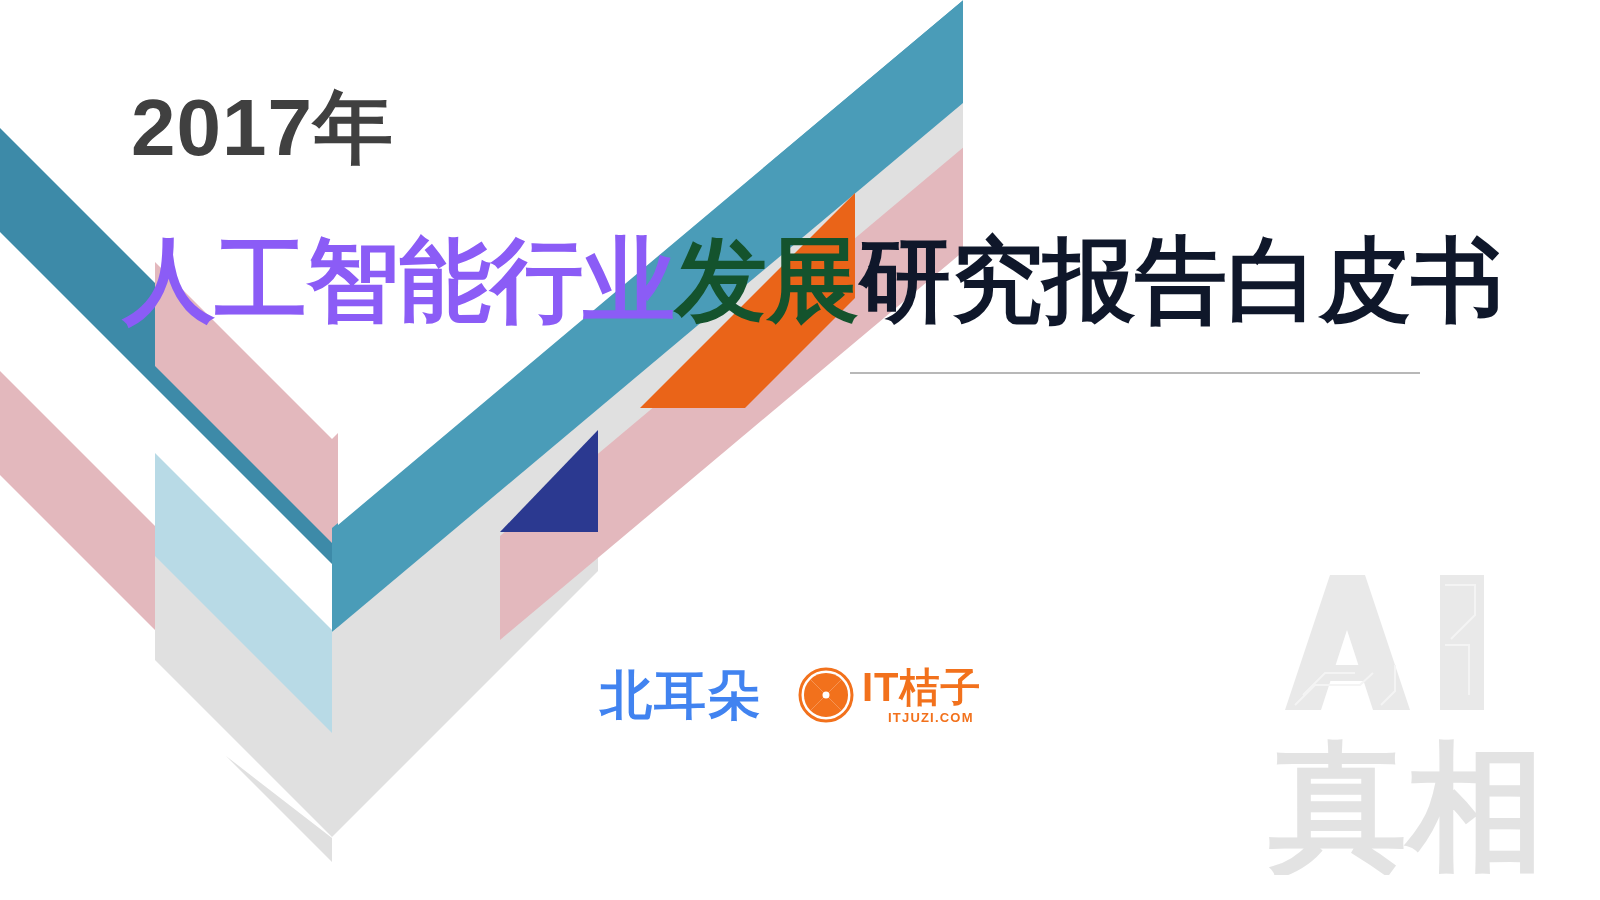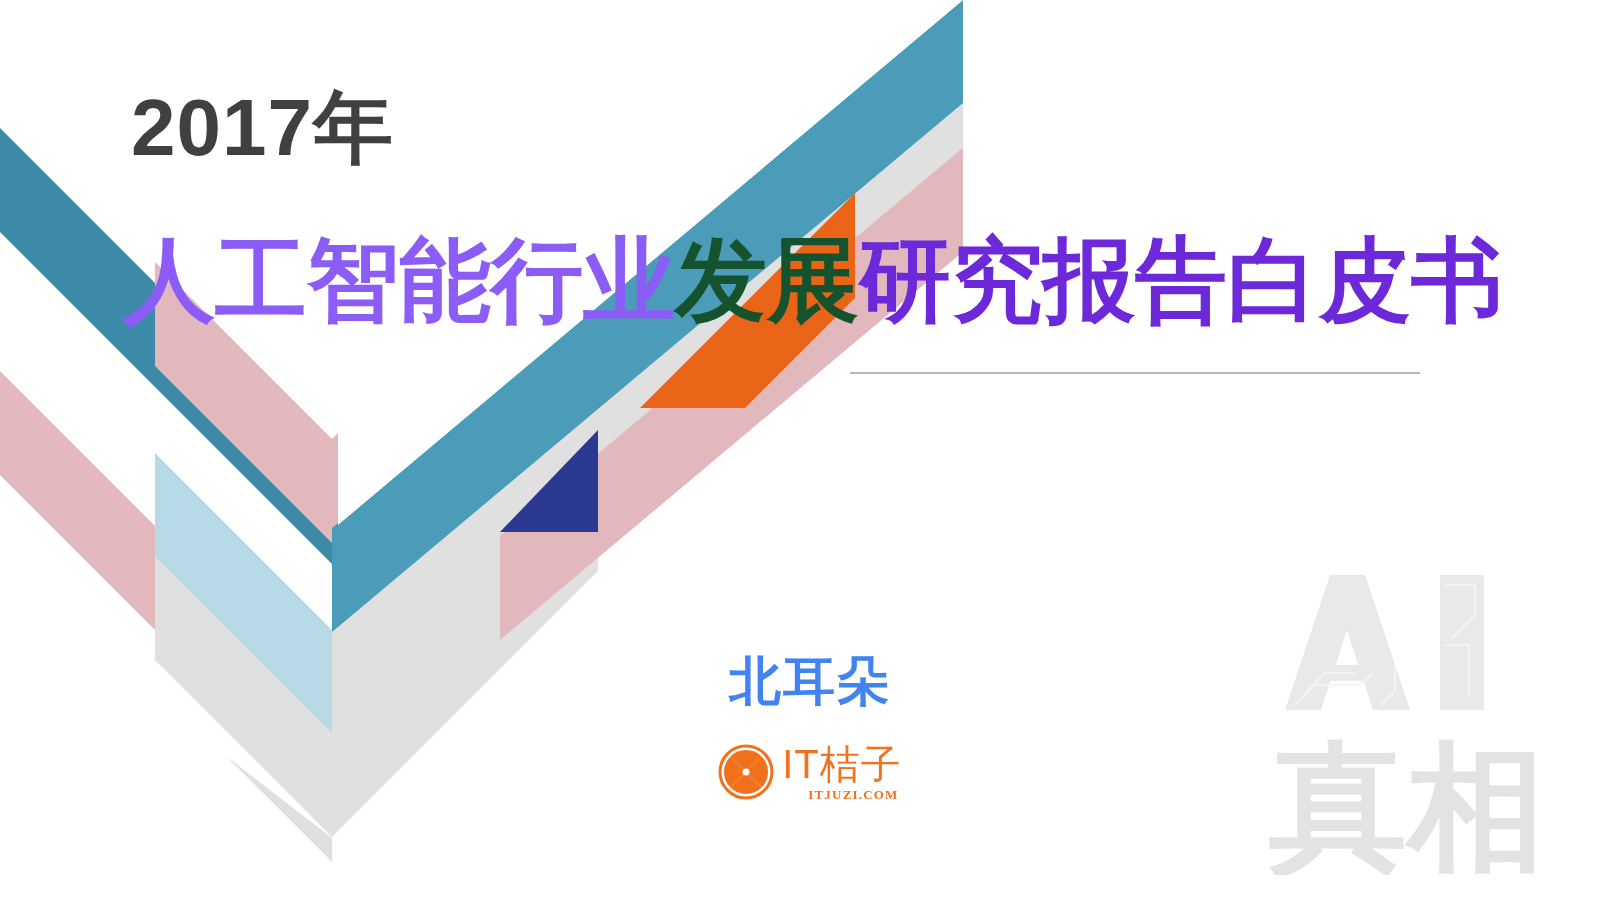--- a/index.html
+++ b/index.html
@@ -59,21 +59,21 @@
     left: 122px;
     top: 232px;
     font-size: 92px;
     font-weight: bold;
     line-height: 1.05;
     white-space: nowrap;
     letter-spacing: 0px;
   }
   #main-title .seg-teal { color: #8b5cf6; }
   #main-title .seg-white { color: #14532d; }
-  #main-title .seg-orange { color: #6d28d9; }
+  #main-title .seg-orange { color: #0f172a; }
 
   #title-rule {
     position: absolute;
     left: 850px;
     top: 372px;
     width: 570px;
     height: 2px;
     background: #b8b8b8;
     z-index: 5;
   }
@@ -81,21 +81,20 @@
   #logo-row {
     position: absolute;
     left: 600px;
     top: 655px;
     width: 420px;
     height: 80px;
     z-index: 6;
     display: flex;
     align-items: center;
     gap: 36px;
-    flex-direction: column;
   }
   #logo-erduo {
     font-size: 52px;
     font-weight: bold;
     color: #4183f0;
     letter-spacing: 2px;
     line-height: 1;
     font-family: "DejaVu Sans", sans-serif;
   }
   .juzi-wrap {
@@ -105,33 +104,32 @@
   }
   #juzi-icon { display:block; }
   .juzi-text {
     display: flex;
     flex-direction: column;
     align-items: flex-start;
     line-height: 1;
   }
   #juzi-name {
     font-size: 40px;
-    font-weight: normal;
+    font-weight: bold;
     color: #f2711c;
     letter-spacing: 1px;
     line-height: 1.05;
   }
   #juzi-url {
     font-size: 13px;
     font-weight: bold;
     color: #f2711c;
     letter-spacing: 1.2px;
     margin-top: 3px;
     margin-left: 26px;
-    font-family: Liberation Serif, serif;
   }
 </style>
 </head>
 <body>
 
 <div id="cover">
 
   <svg id="bg-art" viewBox="0 0 1600 900" preserveAspectRatio="none" xmlns="http://www.w3.org/2000/svg">
 
     <rect x="0" y="0" width="1600" height="900" fill="#ffffff"></rect>

